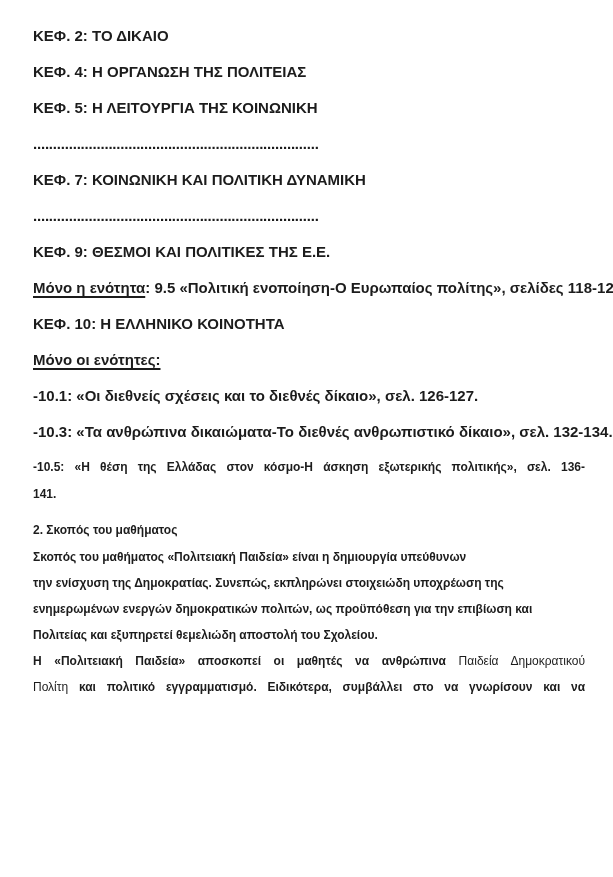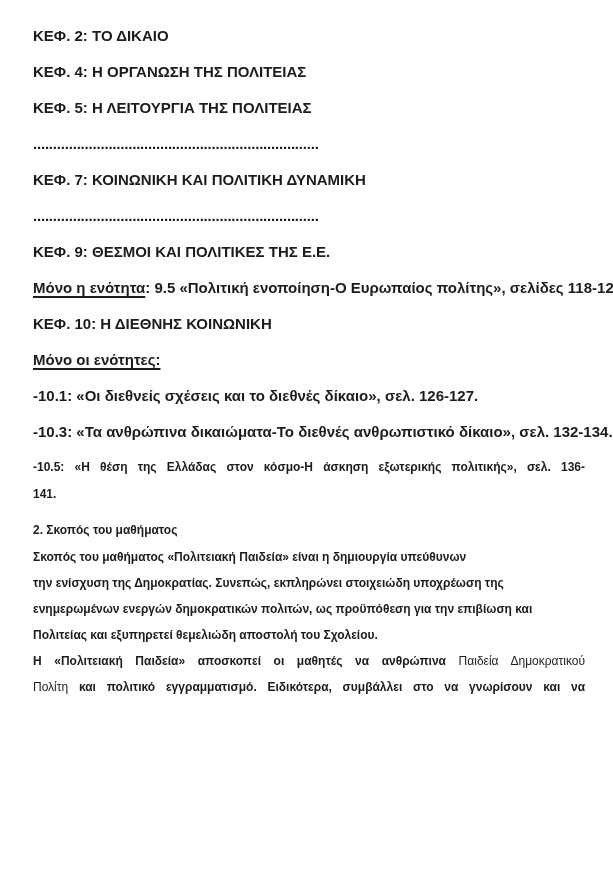--- a/index.html
+++ b/index.html
@@ -44,33 +44,33 @@
     word-spacing: -1px;
   }
 </style>
 </head>
 <body>
 
 <div class="page">
 
   <div class="block">ΚΕΦ. 2: ΤΟ ΔΙΚΑΙΟ</div>
   <div class="block">ΚΕΦ. 4: Η ΟΡΓΑΝΩΣΗ ΤΗΣ ΠΟΛΙΤΕΙΑΣ</div>
-  <div class="block">ΚΕΦ. 5: Η ΛΕΙΤΟΥΡΓΙΑ ΤΗΣ ΠΟΛΙΤΕΙΑΣ</div>
+  <div class="block">ΚΕΦ. 5: Η ΛΕΙΤΟΥΡΓΙΑ ΤΗΣ ΚΟΙΝΩΝΙΚΗ</div>
 
   <div class="block dots">........................................................................</div>
 
   <div class="block">ΚΕΦ. 7: ΚΟΙΝΩΝΙΚΗ ΚΑΙ ΠΟΛΙΤΙΚΗ ΔΥΝΑΜΙΚΗ</div>
 
   <div class="block dots">........................................................................</div>
 
   <div class="block">ΚΕΦ. 9: ΘΕΣΜΟΙ ΚΑΙ ΠΟΛΙΤΙΚΕΣ ΤΗΣ Ε.Ε.</div>
 
   <div class="block"><span class="u">Μόνο η ενότητα</span><span>: 9.5 «Πολιτική ενοποίηση-Ο Ευρωπαίος πολίτης», σελίδες 118-120.</span></div>
 
-  <div class="block">ΚΕΦ. 10: Η ΔΙΕΘΝΗΣ ΚΟΙΝΩΝΙΚΗ</div>
+  <div class="block">ΚΕΦ. 10: Η ΕΛΛΗΝΙΚΟ ΚΟΙΝΟΤΗΤΑ</div>
 
   <div class="block"><span class="u">Μόνο οι ενότητες:</span></div>
 
   <div class="block">-10.1: «Οι διεθνείς σχέσεις και το διεθνές δίκαιο», σελ. 126-127.</div>
   <div class="block">-10.3: «Τα ανθρώπινα δικαιώματα-Το διεθνές ανθρωπιστικό δίκαιο», σελ. 132-134.</div>
 
   <div class="block">
     <div class="para-line just" style="line-height:27px">-10.5: «Η θέση της Ελλάδας στον κόσμο-Η άσκηση εξωτερικής πολιτικής», σελ. 136-</div>
     <div class="para-line" style="line-height:27px">141.</div>
   </div>

